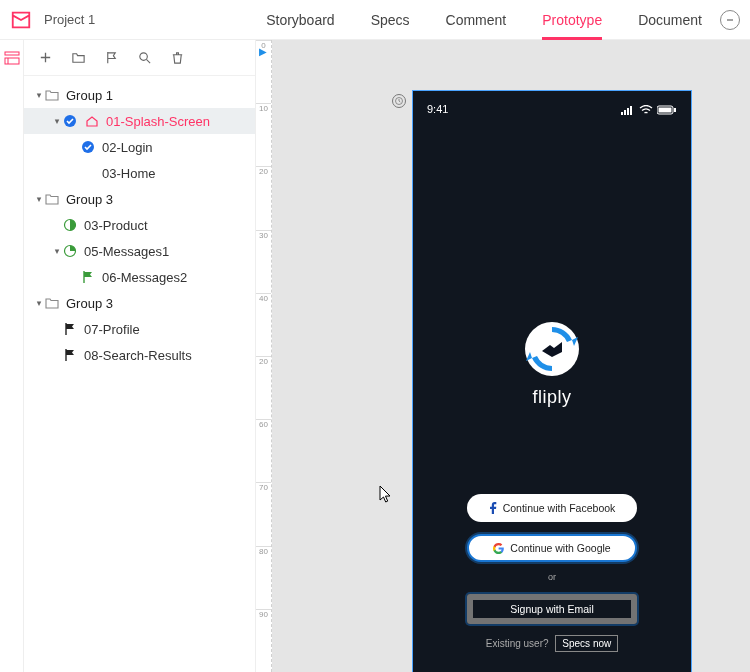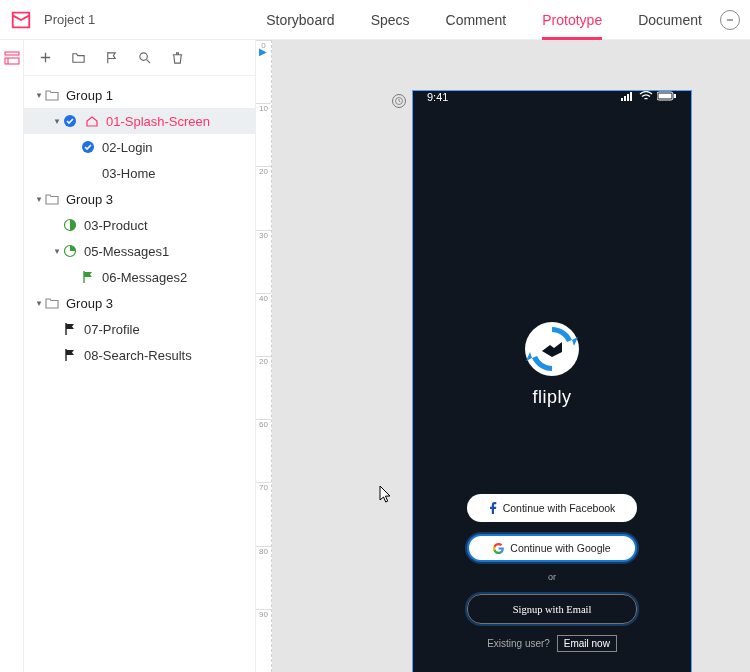--- a/index.html
+++ b/index.html
@@ -24,30 +24,30 @@
 .tree-row .icon { width: 16px; margin-right: 6px; display: flex; align-items: center; justify-content: center; }
 .tree-row.selected { background: #eceff1; color: #ff3366; }
 .tree-row.group { font-weight: 500; color: #222; }
 .ruler-gutter { width: 16px; background: #fff; position: relative; border-right: 1px dashed #d0d0d0; }
 .ruler-tick { position: absolute; left: 0; width: 100%; font-size: 8px; color: #999; text-align: center; border-top: 1px solid #ddd; }
 .marker { position: absolute; left: 3px; color: #1f8fe8; font-size: 10px; }
 .canvas { flex: 1; background: #e5e5e5; position: relative; overflow: hidden; }
 .clock-badge { position: absolute; left: 120px; top: 54px; width: 14px; height: 14px; border: 1px solid #777; border-radius: 50%; color: #666; display: flex; align-items: center; justify-content: center; font-size: 8px; }
 .cursor-ptr { position: absolute; left: 107px; top: 445px; font-size: 14px; color: #000; }
 .device { position: absolute; left: 140px; top: 50px; width: 280px; height: 590px; background: #10161f; border: 1px solid #4aa3ff; overflow: hidden; }
-.statusbar { height: 24px; display: flex; align-items: flex-start; padding: 0 14px; font-size: 11px; color: #fff; }
+.statusbar { height: 24px; display: flex; align-items: flex-end; padding: 0 14px; font-size: 11px; color: #fff; }
 .statusbar-left { flex: 1; }
 .statusbar-right { display: flex; align-items: center; gap: 4px; }
 .brand { position: absolute; top: 230px; left: 0; right: 0; text-align: center; color: #fff; }
 .brand-logo { width: 56px; height: 56px; margin: 0 auto 10px; }
 .brand-name { font-size: 18px; letter-spacing: .5px; }
 .btn { width: 170px; height: 28px; margin: 12px auto 0; border-radius: 14px; display: flex; align-items: center; justify-content: center; font-size: 10.5px; gap: 6px; cursor: pointer; }
 .btn.fb { background: #fff; color: #222; }
 .btn.gg { background: #fff; color: #222; border: 2px solid #1976d2; box-shadow: 0 0 0 2px rgba(25,118,210,.4); }
-.btn.email { background: transparent; color: #fff; border: 1px solid #737373; border-radius: 14px; width: 170px; height: 30px; box-shadow: 0 0 0 2px rgba(25,118,210,.4); font-family: Liberation Serif, serif; }
+.btn.email { background: transparent; color: #fff; border: 6px solid #737373; border-radius: 3px; width: 170px; height: 30px; box-shadow: 0 0 0 2px rgba(25,118,210,.4); }
 .cta-wrap { position: absolute; bottom: 30px; left: 0; right: 0; }
 .or { text-align: center; color: #aaa; font-size: 9px; margin-top: 10px; }
 .login-row { text-align: center; font-size: 10px; color: #aaa; margin-top: 14px; }
 .login-row .link { color: #fff; border: 1px solid #888; padding: 2px 6px; margin-left: 4px; }
 svg { display: block; }
 </style>
 </head>
 <body>
 
 <div class="header">
@@ -280,18 +280,18 @@
               <path d="M5.6 2.2c.8 0 1.5.3 2.1.8l1.6-1.6A5.3 5.3 0 0 0 5.6 0 5.5 5.5 0 0 0 .6 3l1.9 1.4C2.9 3.1 4.2 2.2 5.6 2.2z" fill="#EA4335"></path>
             </svg>
           <span>Continue with Google</span>
         </div>
         <div class="or">or</div>
         <div class="btn email">
           <span>Signup with Email</span>
         </div>
         <div class="login-row">
           <span>Existing user?</span>
-          <span class="link">Email now</span>
+          <span class="link">Specs now</span>
         </div>
       </div>
     </div>
   </div>
 </div>
 
 </body></html>

